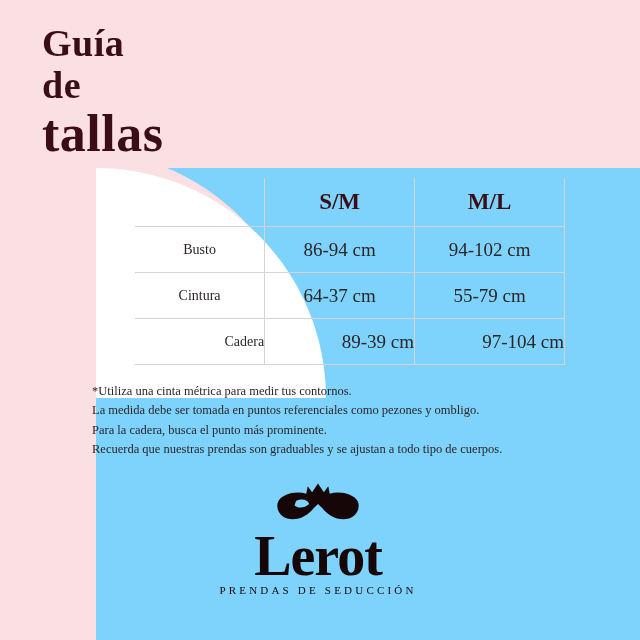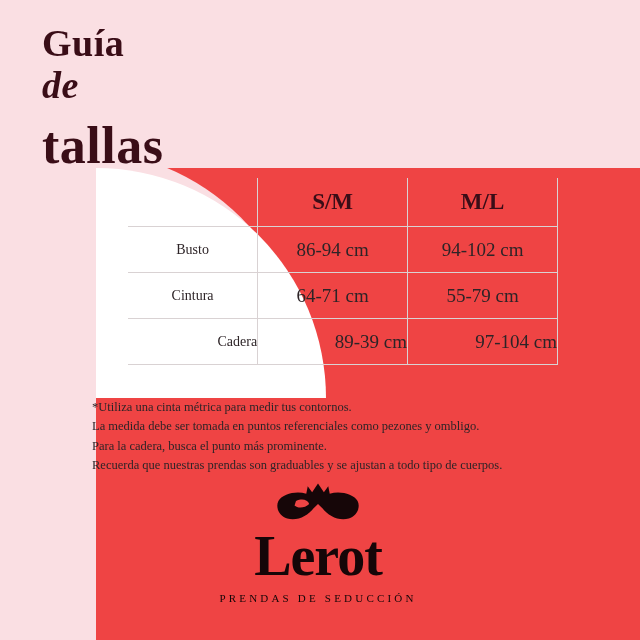--- a/index.html
+++ b/index.html
@@ -10,21 +10,21 @@
     width: 640px;
     height: 640px;
     background: #ffffff;
     font-family: "Liberation Serif", serif;
     overflow: hidden;
   }
   .page {
     position: relative;
     width: 640px;
     height: 640px;
-    background: #ef4444;
+    background: #7dd3fc;
     overflow: hidden;
   }
   
   .pink-band {
     position: absolute;
     left: 0;
     top: 0;
     width: 640px;
     height: 168px;
     background: #fadfe3;
@@ -65,32 +65,32 @@
     z-index: 5;
   }
   .title .line1,
   .title .line2 {
     font-size: 38px;
     font-weight: 700;
     letter-spacing: 0.5px;
     display: block;
   }
   .title .line1 { margin-bottom: 4px; }
-  .title .line2 { margin-bottom: 16px; font-style: italic; }
+  .title .line2 { margin-bottom: 4px; }
   .title .line3 {
     font-size: 52px;
     font-weight: 700;
     display: block;
     letter-spacing: 0.5px;
   }
 
   
   .size-table {
     position: absolute;
-    left: 128px;
+    left: 135px;
     top: 178px;
     width: 430px;
     border-collapse: collapse;
     z-index: 6;
   }
   .size-table td, .size-table th {
     border: 1px solid #d9d2d3;
     padding: 0;
     height: 45px;
     text-align: center;
@@ -132,21 +132,20 @@
 
   .notes {
     position: absolute;
     left: 92px;
     top: 382px;
     width: 470px;
     color: #2d2427;
     font-size: 12.5px;
     line-height: 1.55;
     z-index: 6;
-    margin-top: 16px;
   }
   .notes div { white-space: nowrap; }
 
   .brand {
     position: absolute;
     left: 7px;
     top: 480px;
     width: 622px;
     text-align: center;
     z-index: 6;
@@ -158,21 +157,21 @@
   }
   .brand-name {
     font-size: 56px;
     font-weight: 700;
     color: #160608;
     letter-spacing: -1px;
     line-height: 1;
     font-family: "Liberation Serif", serif;
   }
   .brand-tagline {
-    margin-top: 8px;
+    margin-top: 0;
     font-size: 11px;
     letter-spacing: 3.2px;
     color: #160608;
     font-family: "Liberation Serif", serif;
   }
 </style>
 </head>
 <body>
 
 <div class="page">
@@ -197,21 +196,21 @@
       </tr>
     </thead>
     <tbody>
       <tr>
         <td class="rowhead">Busto</td>
         <td class="val">86-94 cm</td>
         <td class="val">94-102 cm</td>
       </tr>
       <tr>
         <td class="rowhead">Cintura</td>
-        <td class="val">64-71 cm</td>
+        <td class="val">64-37 cm</td>
         <td class="val">55-79 cm</td>
       </tr>
       <tr>
         <td class="rowhead">Cadera</td>
         <td class="val">89-39 cm</td>
         <td class="val">97-104 cm</td>
       </tr>
     </tbody>
   </table>
 

